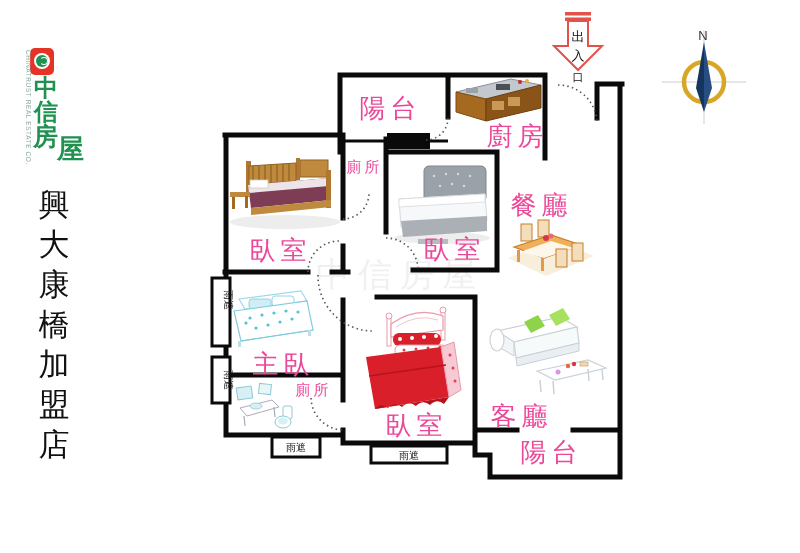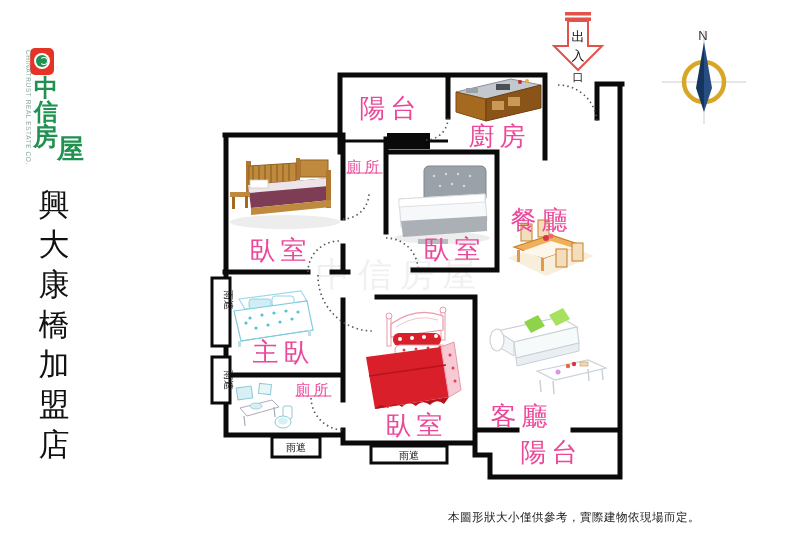--- a/index.html
+++ b/index.html
@@ -13,21 +13,21 @@
   .logo-zh{position:absolute;color:#1f9150;font-weight:700;line-height:1;}
   .logo-en{position:absolute;left:20px;top:50px;width:12px;height:115px;color:#8fae9f;
            font-family:"Liberation Sans",sans-serif;font-size:6.5px;letter-spacing:.6px;
            transform:rotate(90deg) translateY(-12px);transform-origin:left top;white-space:nowrap;}
   .store-name{position:absolute;left:37px;top:189px;width:34px;display:flex;flex-direction:column;
               align-items:center;gap:9px;font-size:31px;color:#111;line-height:1;}
   
   .room-label{position:absolute;transform:translate(-50%,-50%);color:#ec4899;white-space:nowrap;
               letter-spacing:5px;text-indent:5px;line-height:1;}
   .lbl-lg{font-size:26px;}
-  .lbl-sm{font-size:15px;letter-spacing:3px;text-indent:3px;text-decoration:underline;}
+  .lbl-sm{font-size:15px;letter-spacing:3px;text-indent:3px;}
   
   .disclaimer{position:absolute;left:448px;top:510px;font-family:"Liberation Sans",sans-serif;
               font-size:11.5px;color:#1a1a1a;letter-spacing:.5px;}
   svg{position:absolute;left:0;top:0;}
   .walls{stroke:#0a0a0a;stroke-width:5;fill:none;stroke-linecap:square;}
   .thinwall{stroke:#0a0a0a;stroke-width:3;fill:none;}
   .arc{stroke:#555;stroke-width:1.6;fill:none;stroke-dasharray:1.5 3.2;}
   .canopy-box{stroke:#0a0a0a;stroke-width:3;fill:#fff;}
   .canopy-text{font-family:"DejaVu Serif",serif;font-size:10px;fill:#111;}
 </style>
@@ -262,25 +262,24 @@
     <g>
       <path d="M662,82 H746 M704,30 V124" stroke="#cfcfcf" stroke-width="1"></path>
       <circle cx="704" cy="82" r="20" fill="none" stroke="#d8a728" stroke-width="4.5"></circle>
       <path d="M704,42 L696,88 L704,112 Z" fill="#16355e"></path>
       <path d="M704,42 L712,88 L704,112 Z" fill="#274e83"></path>
       <text x="703" y="40" text-anchor="middle" font-size="13" fill="#333" font-family="Liberation Sans, sans-serif">N</text>
     </g>
   </svg>
 
   <div class="room-label lbl-lg" style="left:388px;top:108px;">陽台</div>
-  <div class="room-label lbl-lg" style="left:497px;top:136px;">廚房</div>
+  <div class="room-label lbl-lg" style="left:515px;top:136px;">廚房</div>
   <div class="room-label lbl-sm" style="left:363px;top:167px;">廁所</div>
   <div class="room-label lbl-lg" style="left:278px;top:250px;">臥室</div>
   <div class="room-label lbl-lg" style="left:452px;top:249px;">臥室</div>
-  <div class="room-label lbl-lg" style="left:539px;top:220px;">餐廳</div>
-  <div class="room-label lbl-lg" style="left:281px;top:352px;">主臥</div>
+  <div class="room-label lbl-lg" style="left:539px;top:205px;">餐廳</div>
+  <div class="room-label lbl-lg" style="left:281px;top:364px;">主臥</div>
   <div class="room-label lbl-sm" style="left:312px;top:390px;">廁所</div>
   <div class="room-label lbl-lg" style="left:414px;top:425px;">臥室</div>
   <div class="room-label lbl-lg" style="left:519px;top:416px;">客廳</div>
   <div class="room-label lbl-lg" style="left:549px;top:452px;">陽台</div>
 
-  <div class="disclaimer">本圖形狀大小僅供參考，實際建物依現場而定。</div>
 </div>
 
 </body></html>

